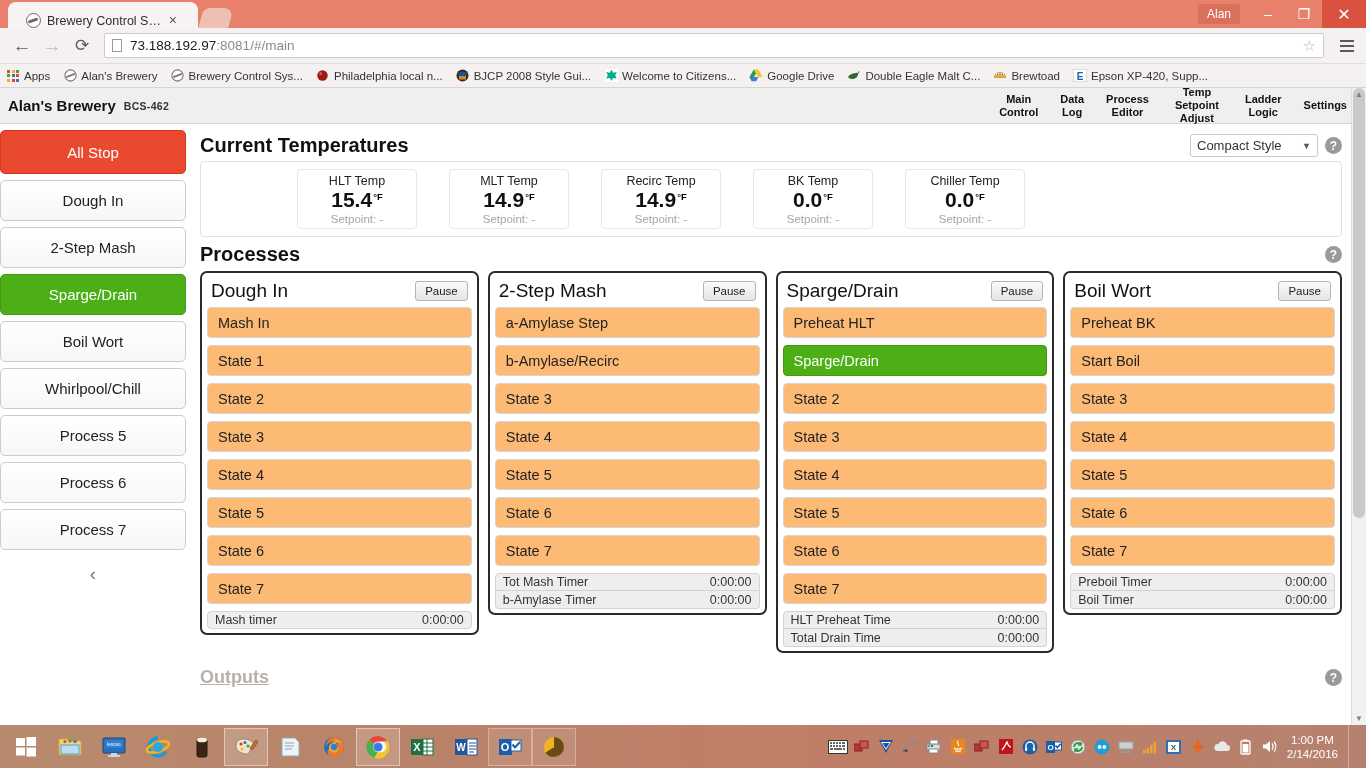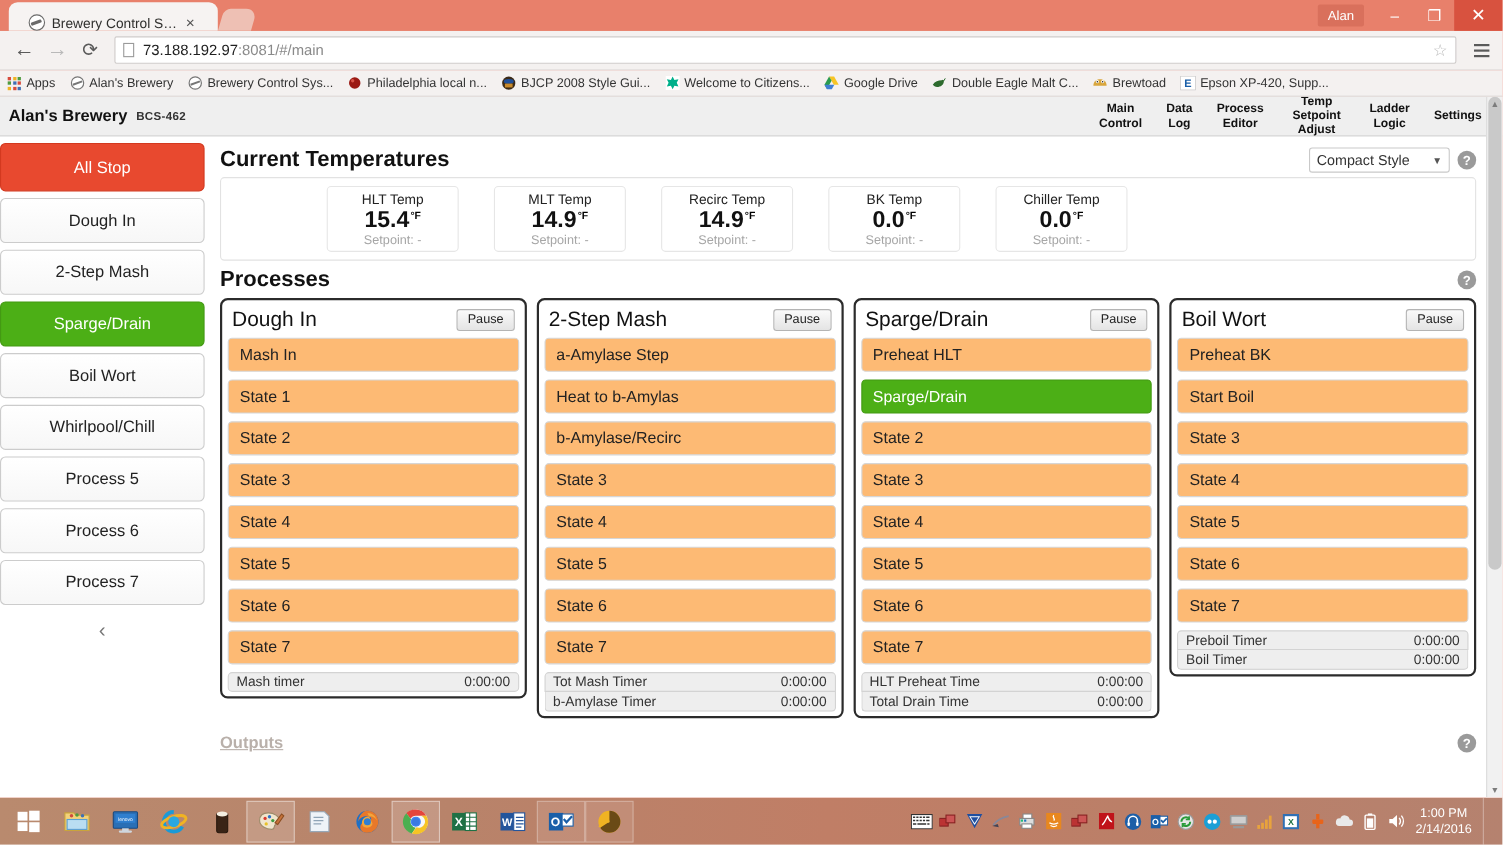--- a/index.html
+++ b/index.html
@@ -215,21 +215,21 @@
   .timer-row + .timer-row { border-top: 0; }
   .timer-row:first-child { border-radius: 4px 4px 0 0; }
   .timer-row:last-child { border-radius: 0 0 4px 4px; }
   .timer-row:only-child { border-radius: 4px; }
   .timer-val { margin-left: auto; }
 
   .outputs-head {
     display: flex; align-items: center; margin-top: 14px;
   }
   .outputs-title {
-    font-size: 15px; font-weight: bold; color: #b9b0aa;
+    font-size: 18px; font-weight: bold; color: #b9b0aa;
     text-decoration: underline;
   }
 
   .page-scrollbar {
     position: absolute; right: 0; top: 0; width: 15px; height: 637px;
     background: #f1f1f1; border-left: 1px solid #dcdcdc;
   }
   .page-scrollbar .thumb {
     position: absolute; top: 0; left: 1px; width: 12px; height: 430px;
     background: #c9c9c9; border-radius: 6px;
@@ -522,21 +522,20 @@
                   <span class="timer-val">0:00:00</span>
                 </div>
               </div>
             </div>
             <div class="proc-card">
               <div class="proc-head">
                 <span class="proc-name">2-Step Mash</span>
                 <span class="pause-btn">Pause</span>
               </div>
               <div class="state-item">a-Amylase Step</div>
-              <div class="state-item">Heat to b-Amylas</div>
               <div class="state-item">b-Amylase/Recirc</div>
               <div class="state-item">State 3</div>
               <div class="state-item">State 4</div>
               <div class="state-item">State 5</div>
               <div class="state-item">State 6</div>
               <div class="state-item">State 7</div>
               <div class="proc-timers">
                 <div class="timer-row">
                   <span>Tot Mash Timer</span>
                   <span class="timer-val">0:00:00</span>

